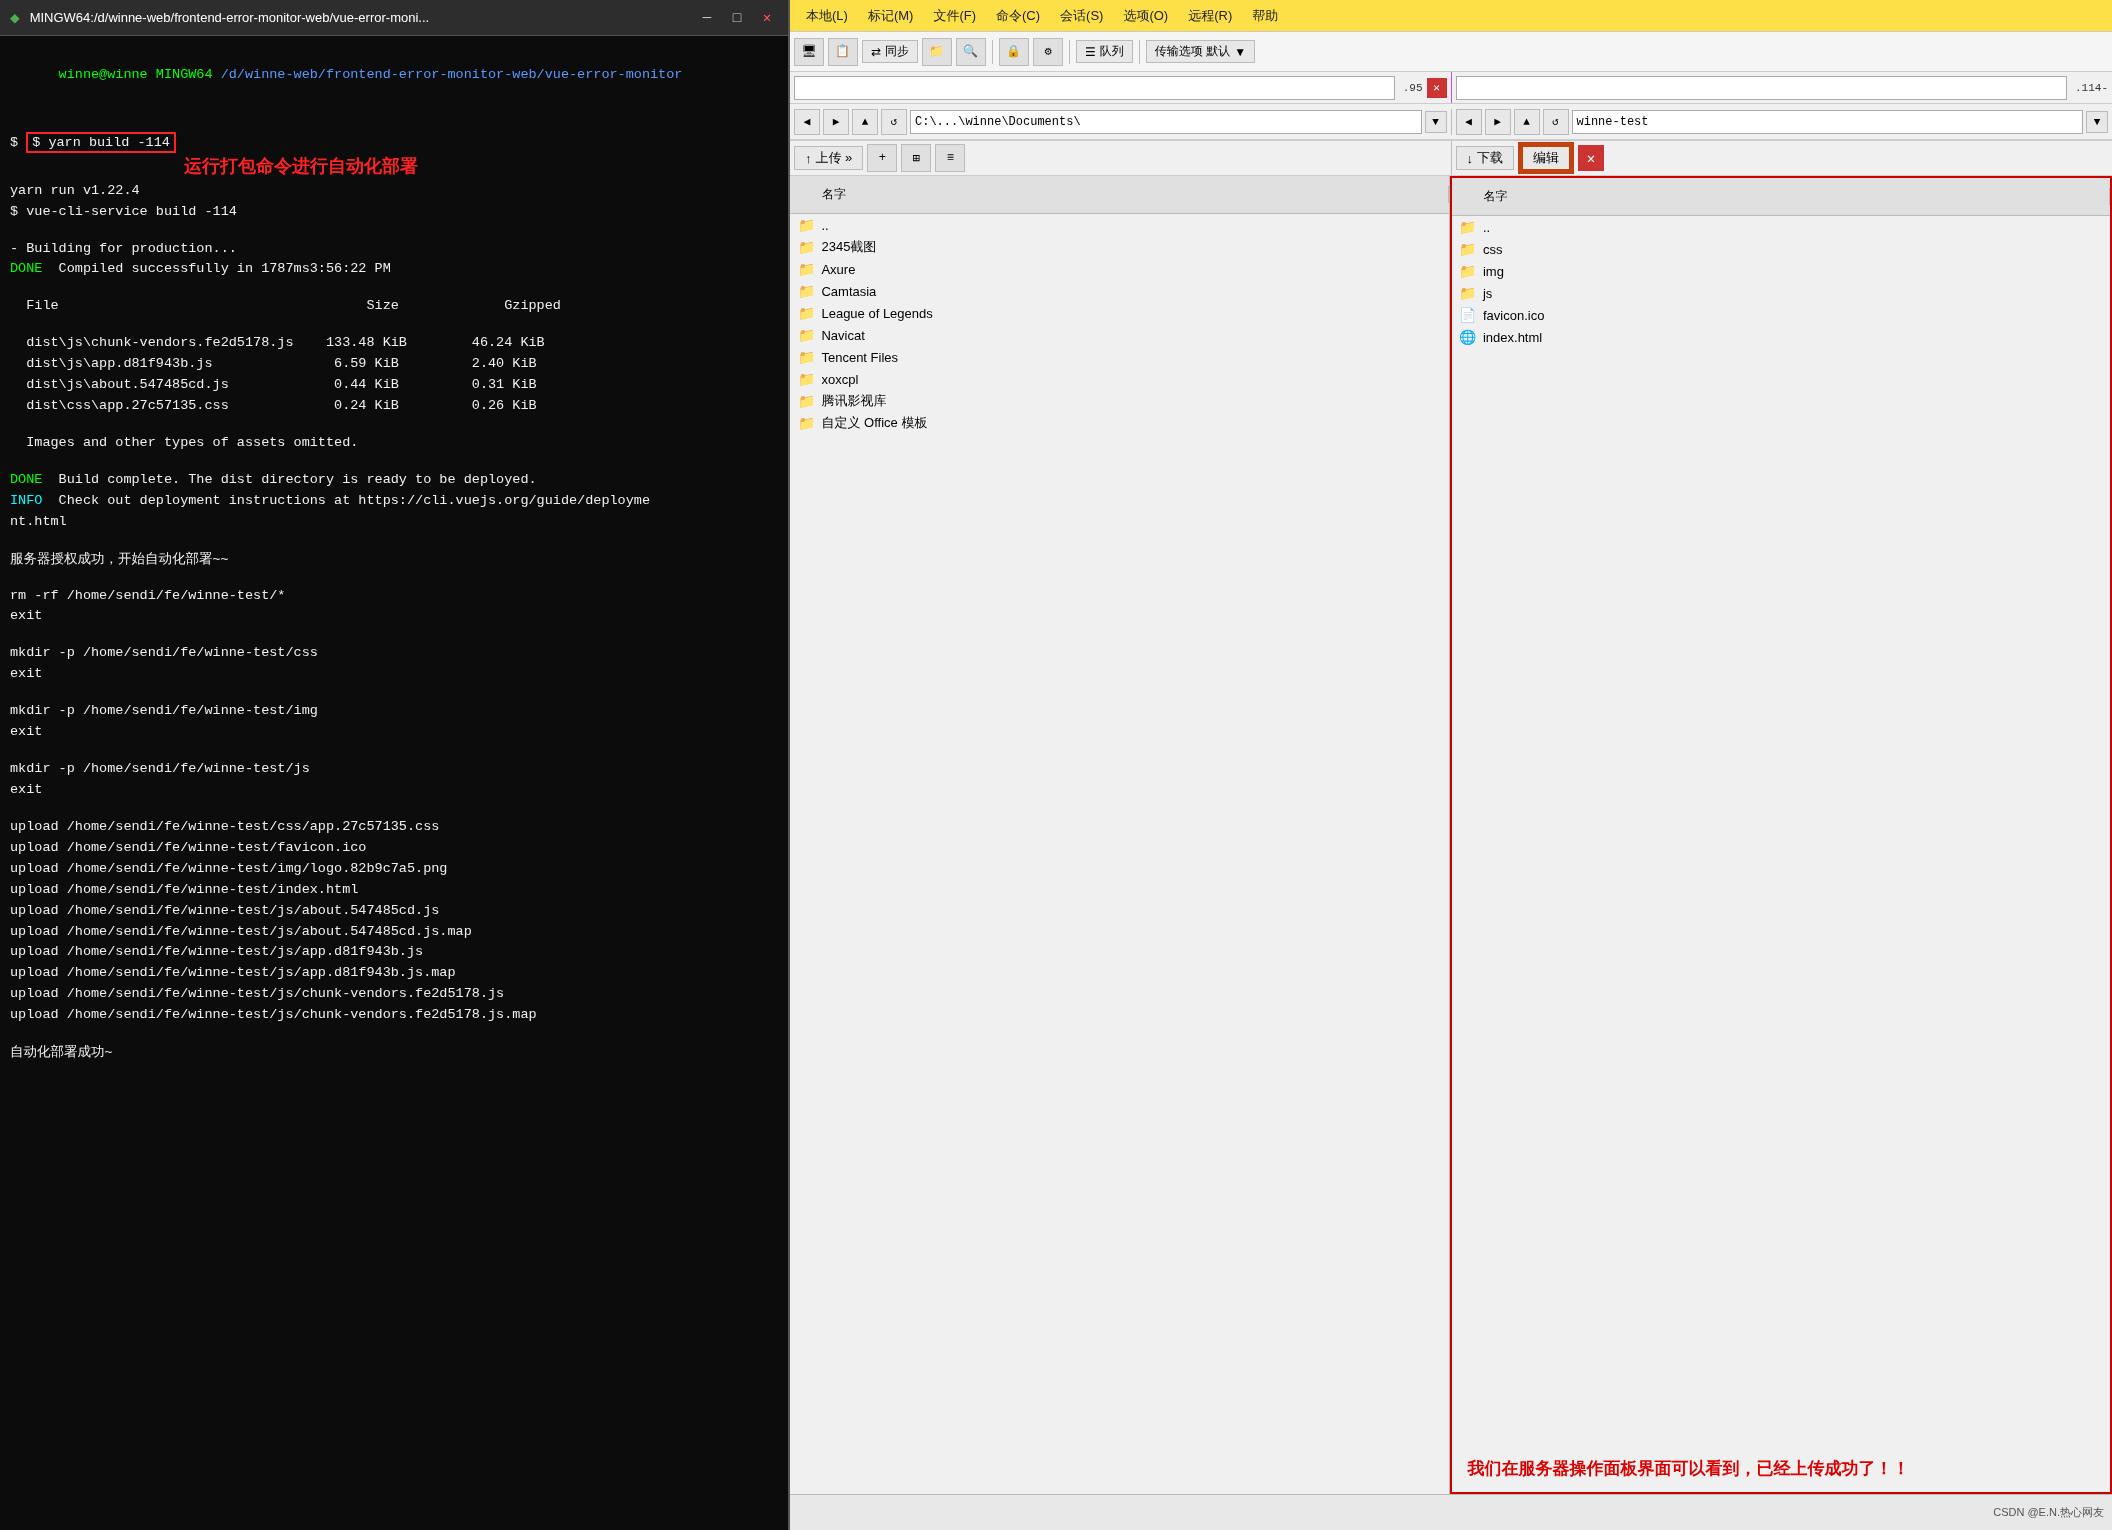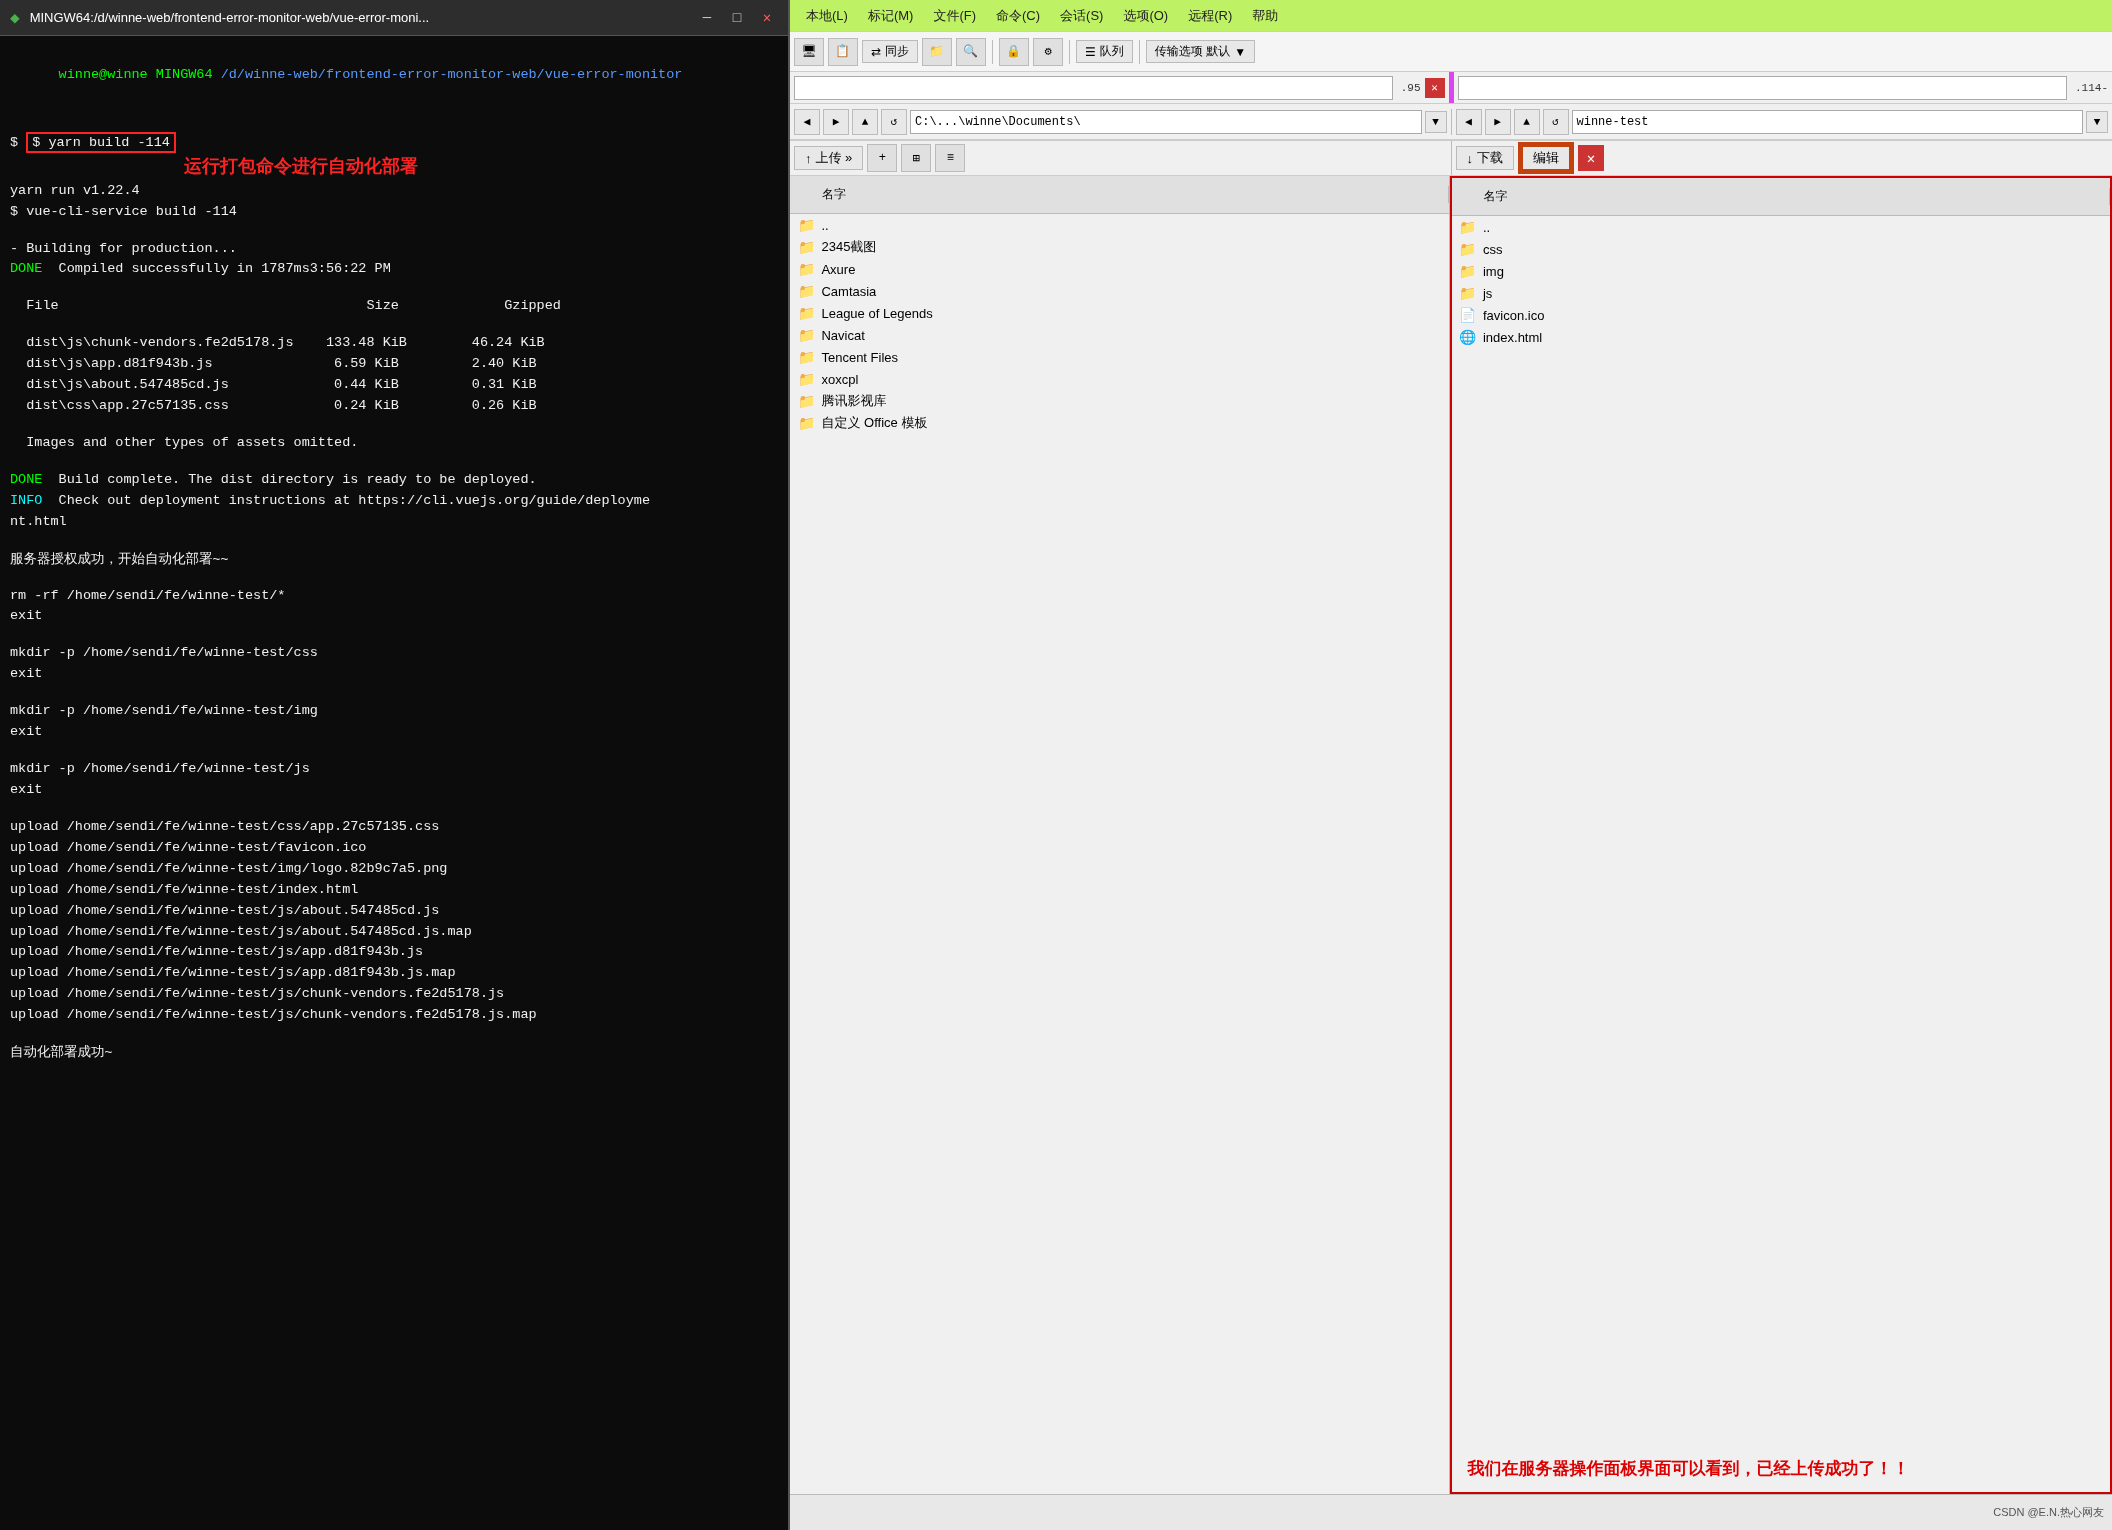--- a/index.html
+++ b/index.html
@@ -85,21 +85,21 @@
     
     .ftp-panel {
       flex: 1;
       background: #f0f0f0;
       display: flex;
       flex-direction: column;
       height: 100%;
     }
 
     .ftp-menubar {
-      background: #bef264;
+      background: #fde047;
       height: 32px;
       display: flex;
       align-items: center;
       padding: 12px 8px;
       gap: 4px;
       border-bottom: 1px solid #ccc;
       font-family: 'SimHei', 'Microsoft YaHei', sans-serif;
       font-size: 13px;
       flex-shrink: 0;
     }
@@ -182,21 +182,21 @@
       height: 32px;
       border-bottom: 1px solid #ccc;
       background: #f0f0f0;
       flex-shrink: 0;
     }
 
     .ftp-address-left {
       flex: 1;
       display: flex;
       align-items: center;
-      border-right: 5px solid #d946ef;
+      border-right: 1px solid #d946ef;
       justify-content: center;
     }
 
     .ftp-address-right {
       flex: 1;
       display: flex;
       align-items: center;
     }
 
     .ftp-address-input {

